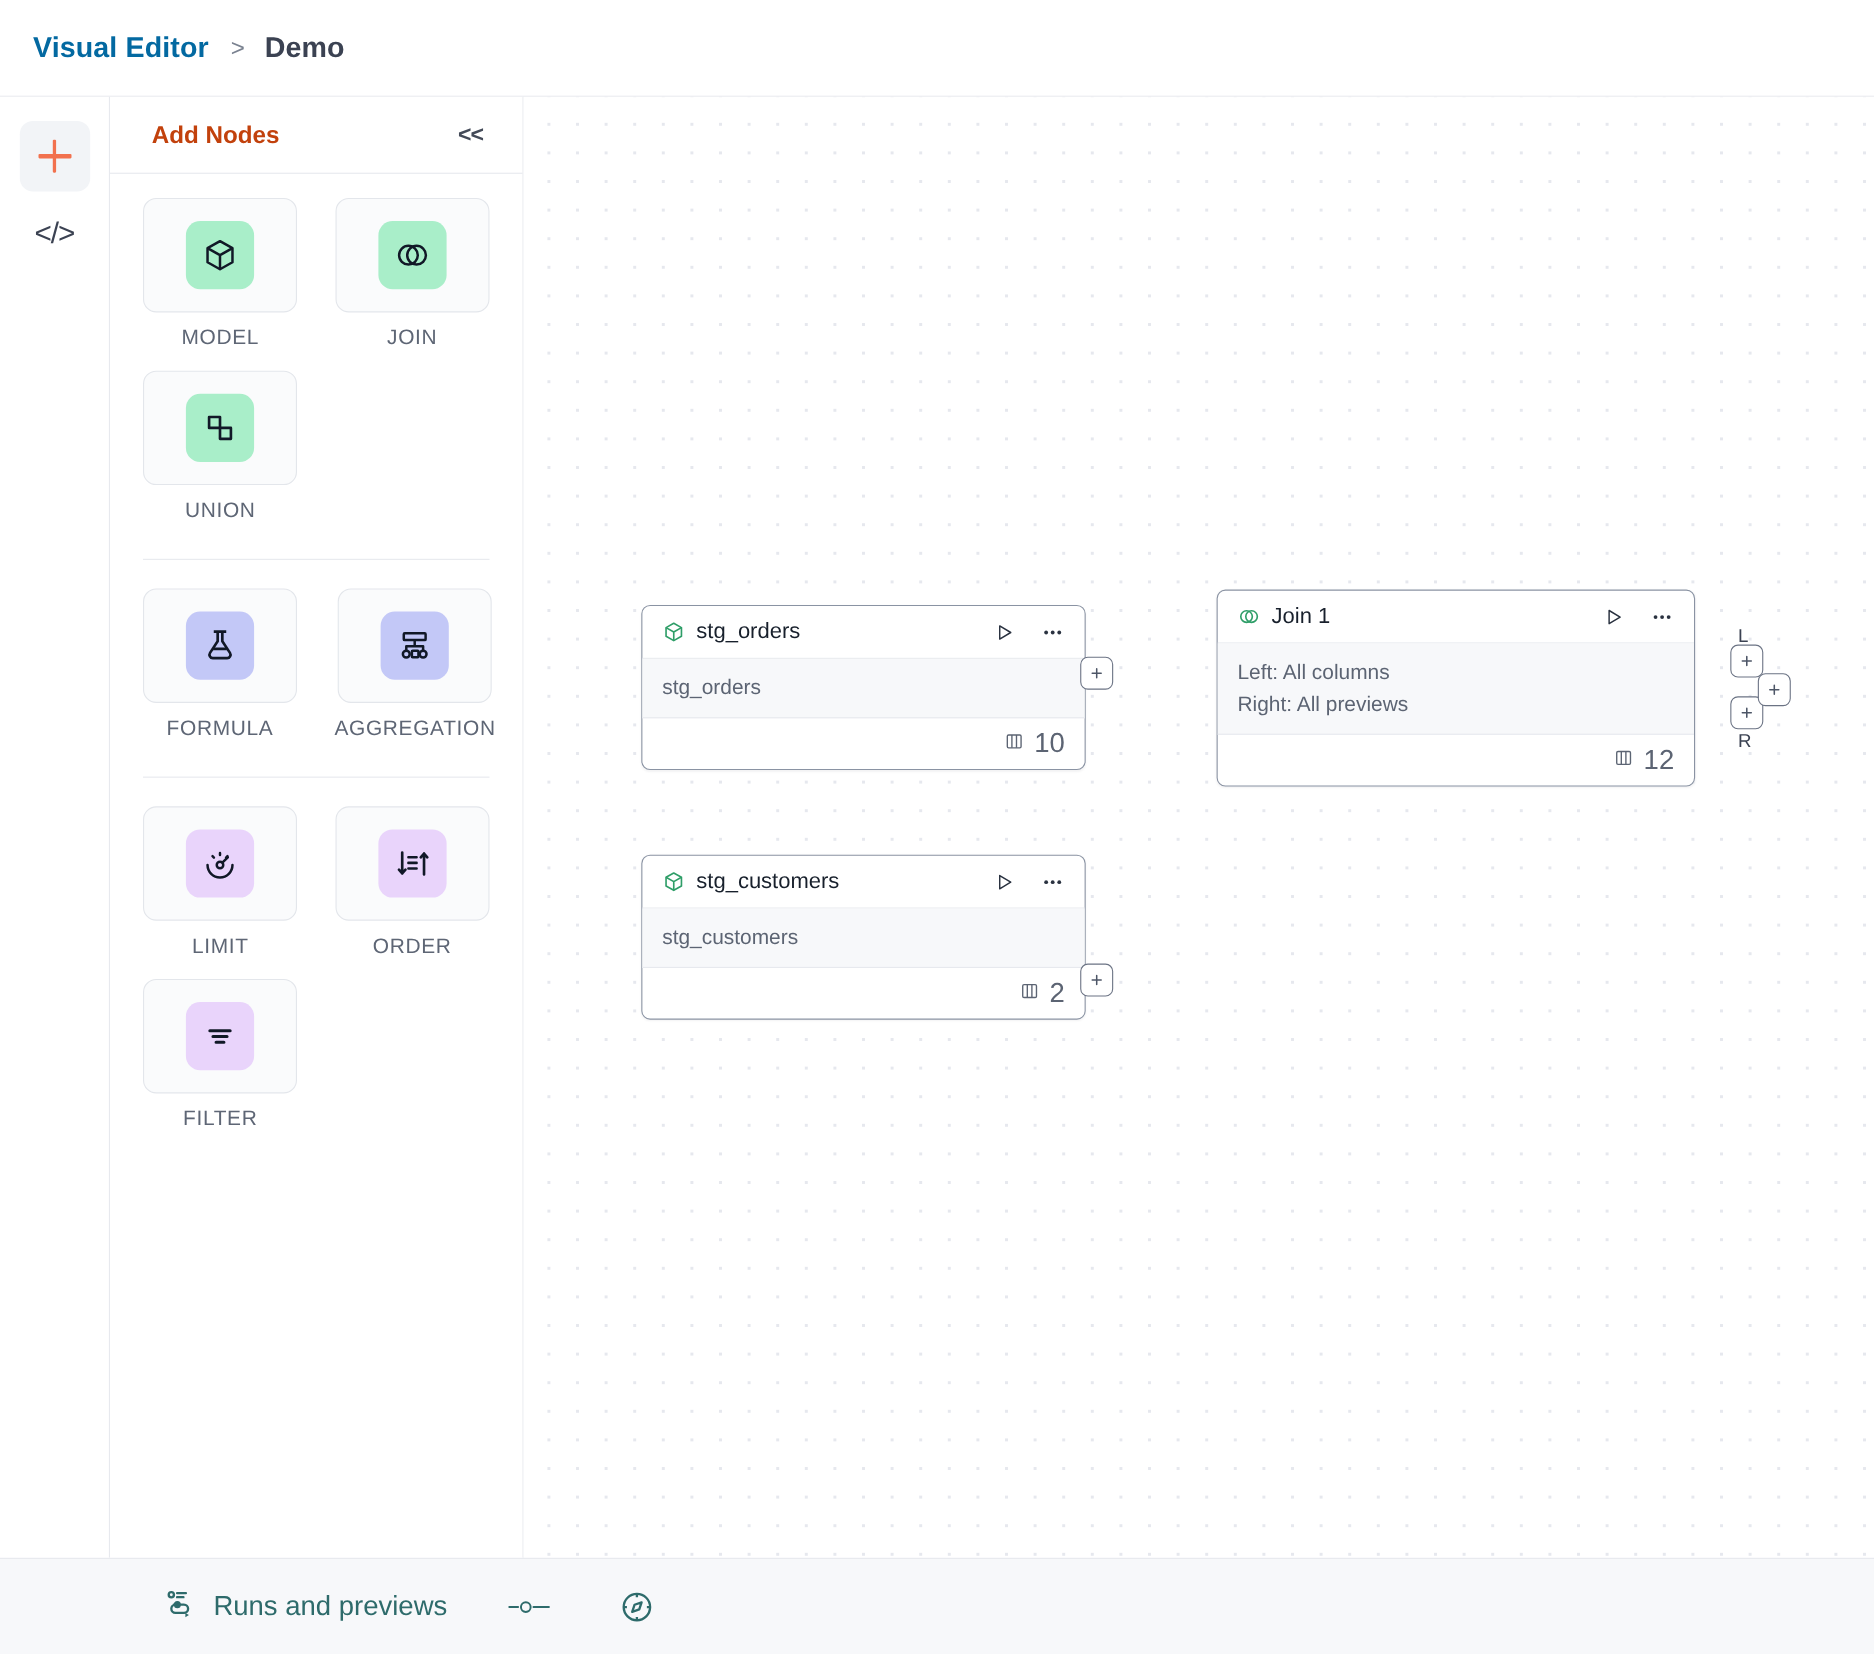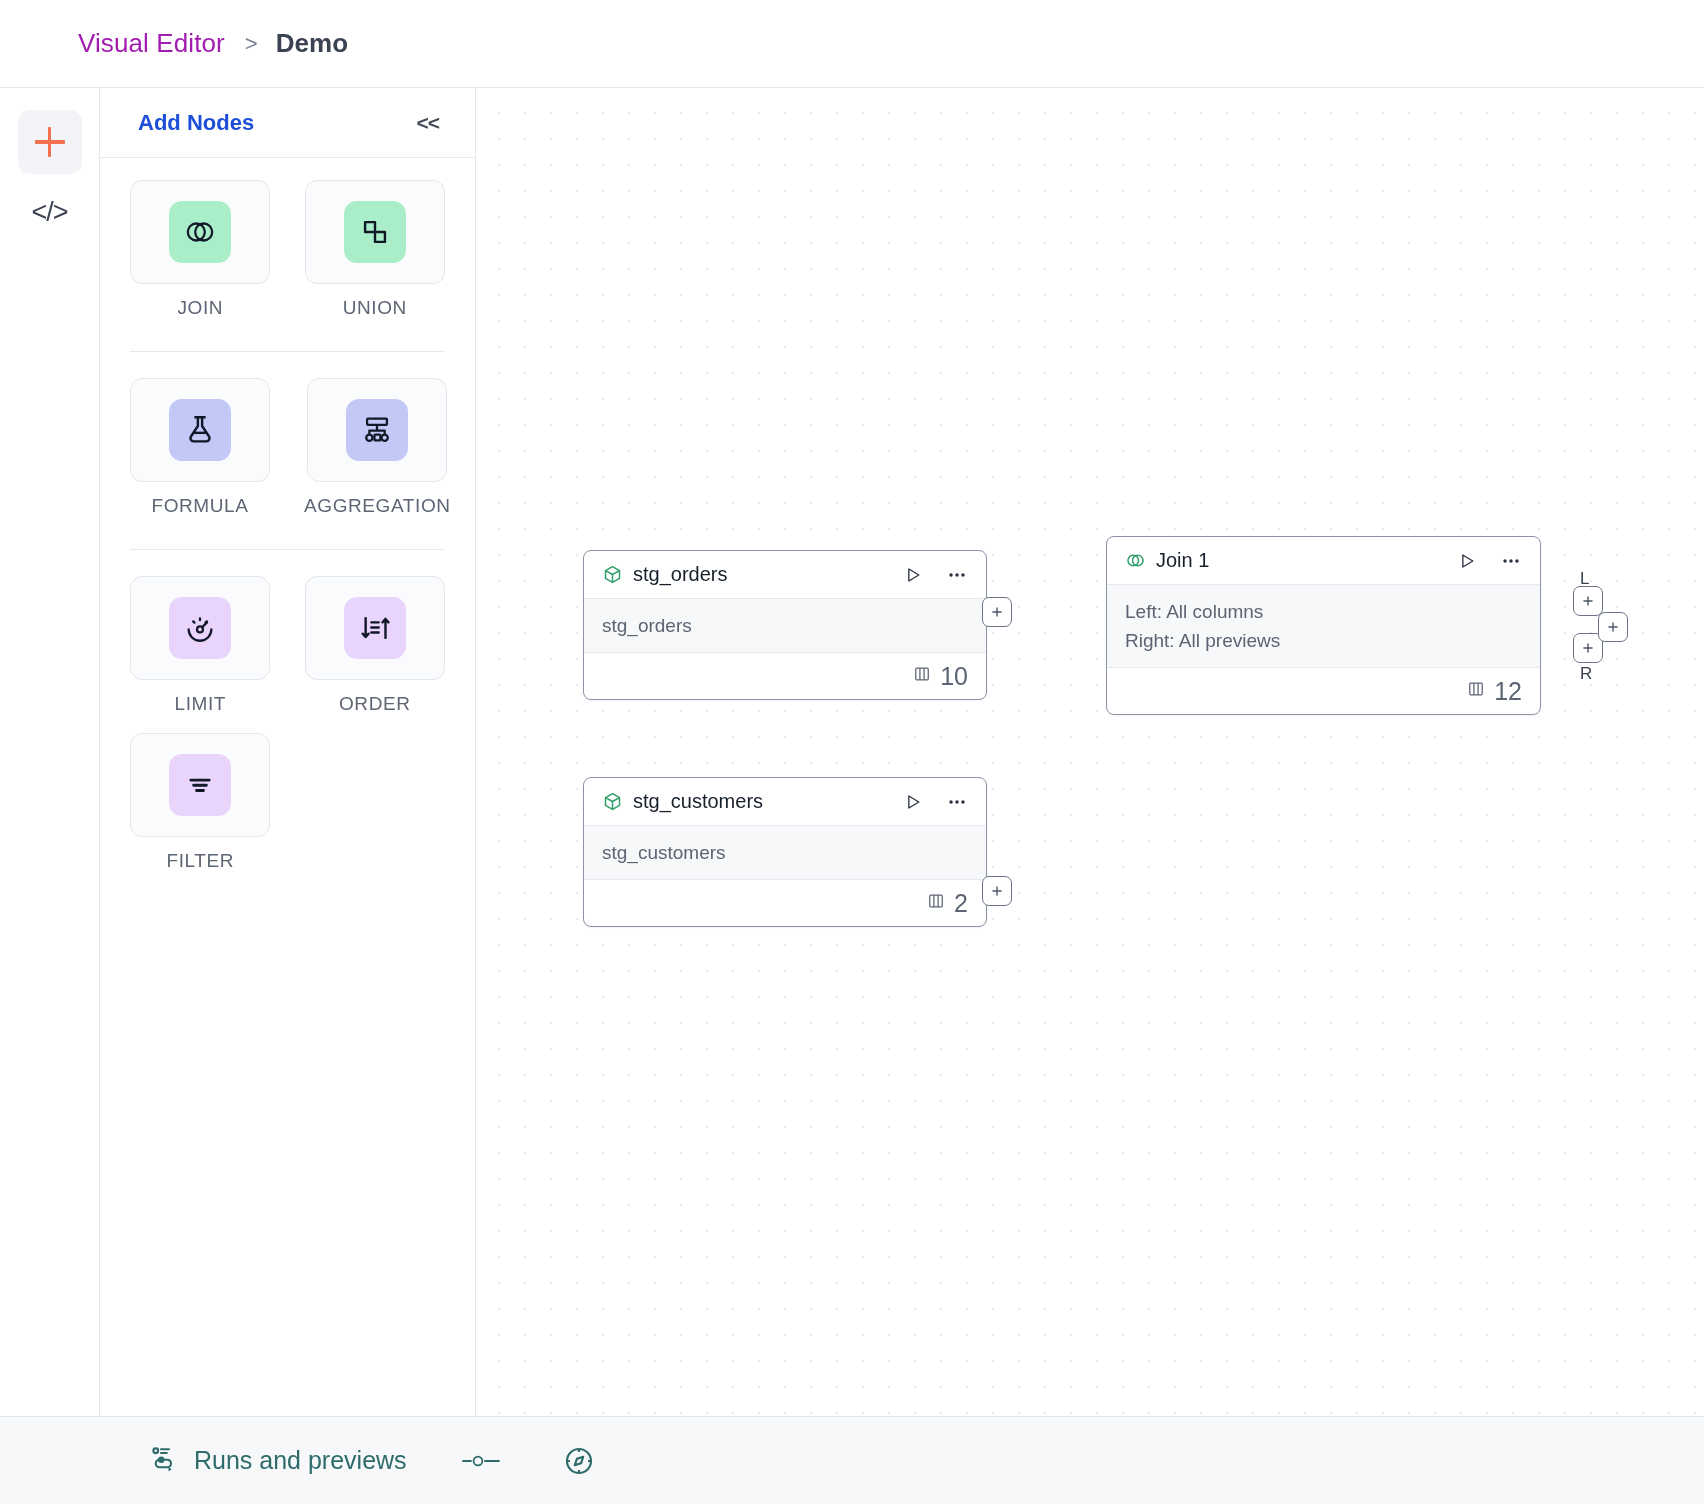--- a/index.html
+++ b/index.html
@@ -22,24 +22,23 @@
     height: 88px;
     flex: 0 0 88px;
     display: flex;
     align-items: center;
     padding-left: 30px;
     background: #ffffff;
     border-bottom: 1px solid #e7e9ee;
   }
   .crumb-root {
     font-size: 26px;
-    font-weight: normal;
-    color: #a21caf;
+    font-weight: bold;
+    color: #0369a1;
     letter-spacing: .1px;
-    margin-left: 48px;
   }
   .crumb-sep {
     font-size: 22px;
     color: #7a8290;
     margin: 0 18px 0 20px;
   }
   .crumb-leaf {
     font-size: 26px;
     font-weight: bold;
     color: #3b4252;
@@ -104,21 +103,21 @@
     flex: 0 0 70px;
     display: flex;
     align-items: center;
     justify-content: space-between;
     padding: 0 30px 0 38px;
     border-bottom: 1px solid #e7e9ee;
   }
   .panel-title {
     font-size: 22px;
     font-weight: bold;
-    color: #1d4ed8;
+    color: #c2410c;
   }
   .collapse-btn {
     font-size: 21px;
     color: #434a58;
     cursor: pointer;
     letter-spacing: -1px;
     font-weight: bold;
     padding: 4px 6px;
   }
   .panel-body {
@@ -298,20 +297,31 @@
     </div>
 
     <div class="panel">
       <div class="panel-head">
         <div class="panel-title">Add Nodes</div>
         <div class="collapse-btn">&lt;&lt;</div>
       </div>
       <div class="panel-body">
 
         <div class="tile-grid">
+          <div class="tile-cell">
+            <div class="tile">
+              <div class="chip green">
+                <svg width="34" height="34" viewBox="0 0 24 24" fill="none" stroke="#111827" stroke-width="1.6" stroke-linejoin="round">
+                  <path d="M12 3 20 7.5v9L12 21 4 16.5v-9L12 3z"></path>
+                  <path d="M4 7.5 12 12l8-4.5M12 12v9"></path>
+                </svg>
+              </div>
+            </div>
+            <div class="tile-label">MODEL</div>
+          </div>
 
           <div class="tile-cell">
             <div class="tile">
               <div class="chip green">
                 <svg width="34" height="34" viewBox="0 0 24 24" fill="none" stroke="#111827" stroke-width="1.6">
                   <circle cx="9.4" cy="12" r="6"></circle>
                   <circle cx="14.6" cy="12" r="6"></circle>
                 </svg>
               </div>
             </div>

